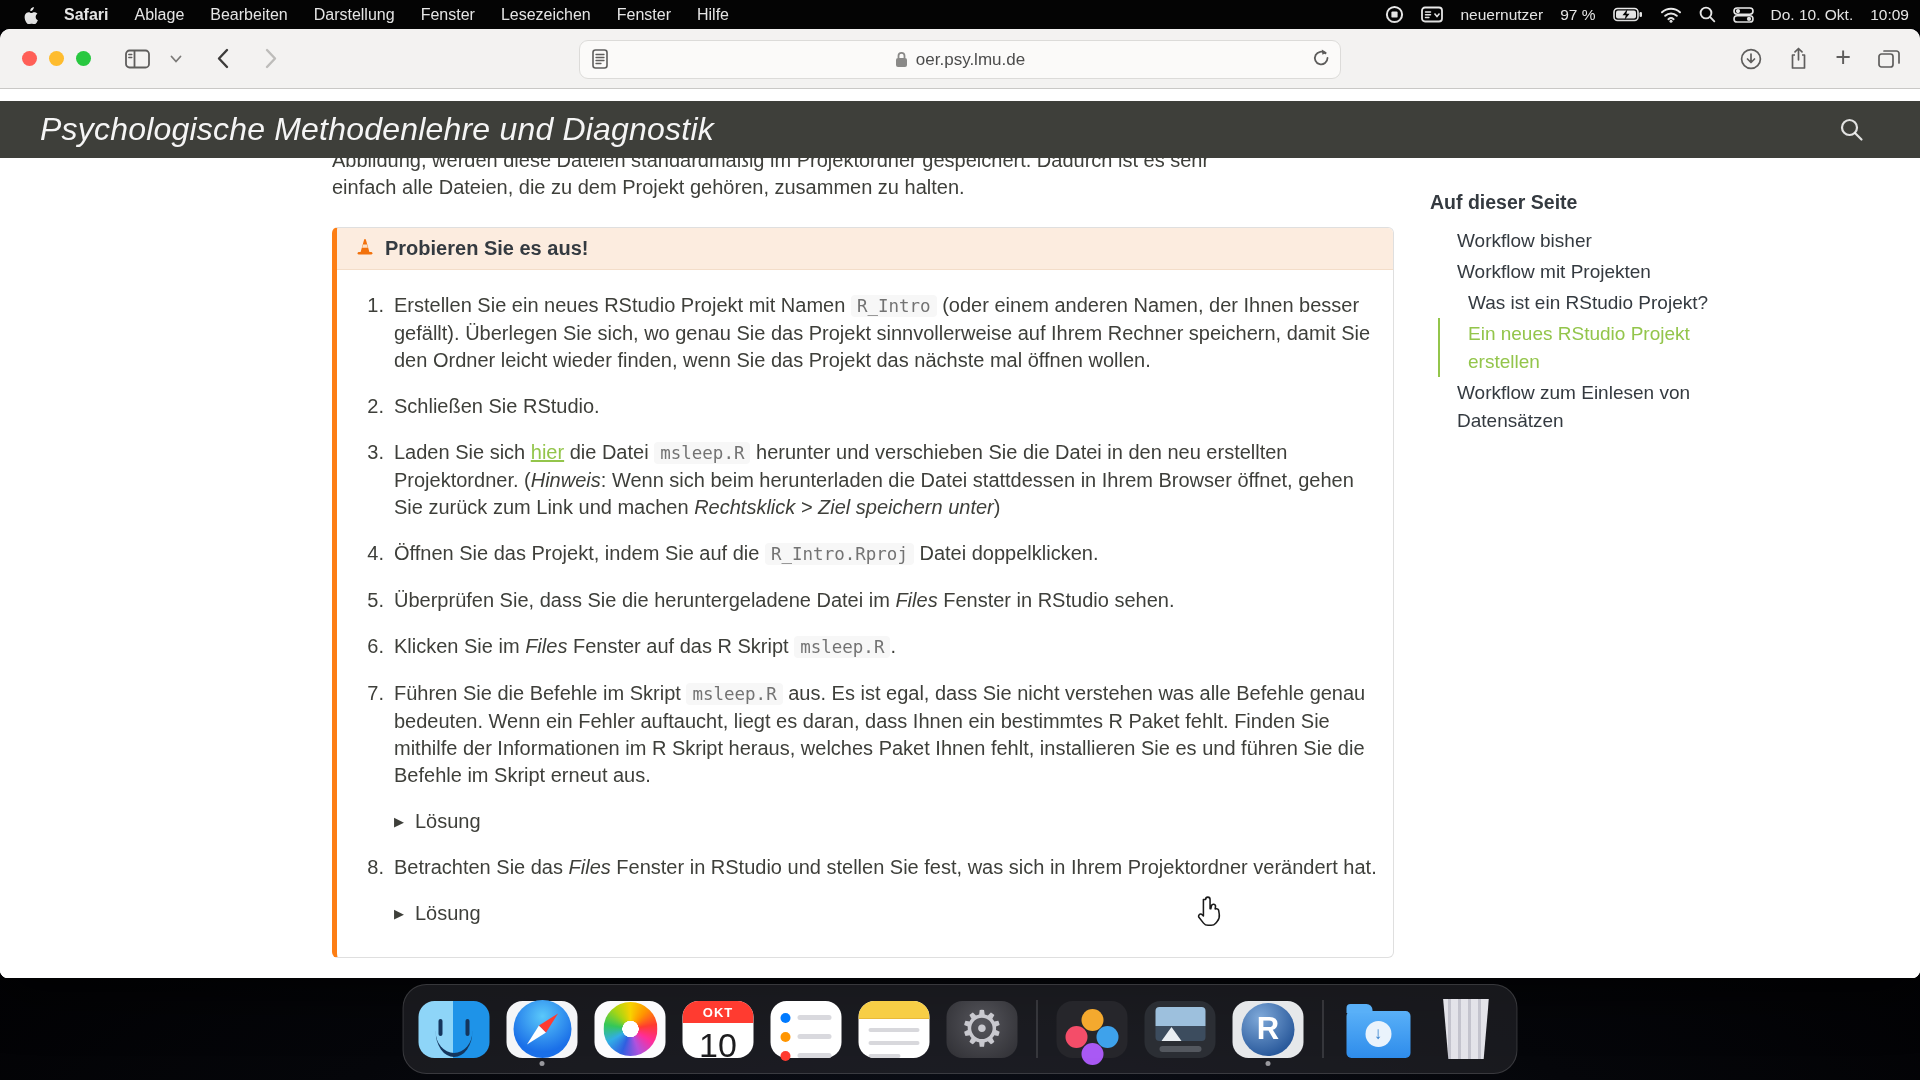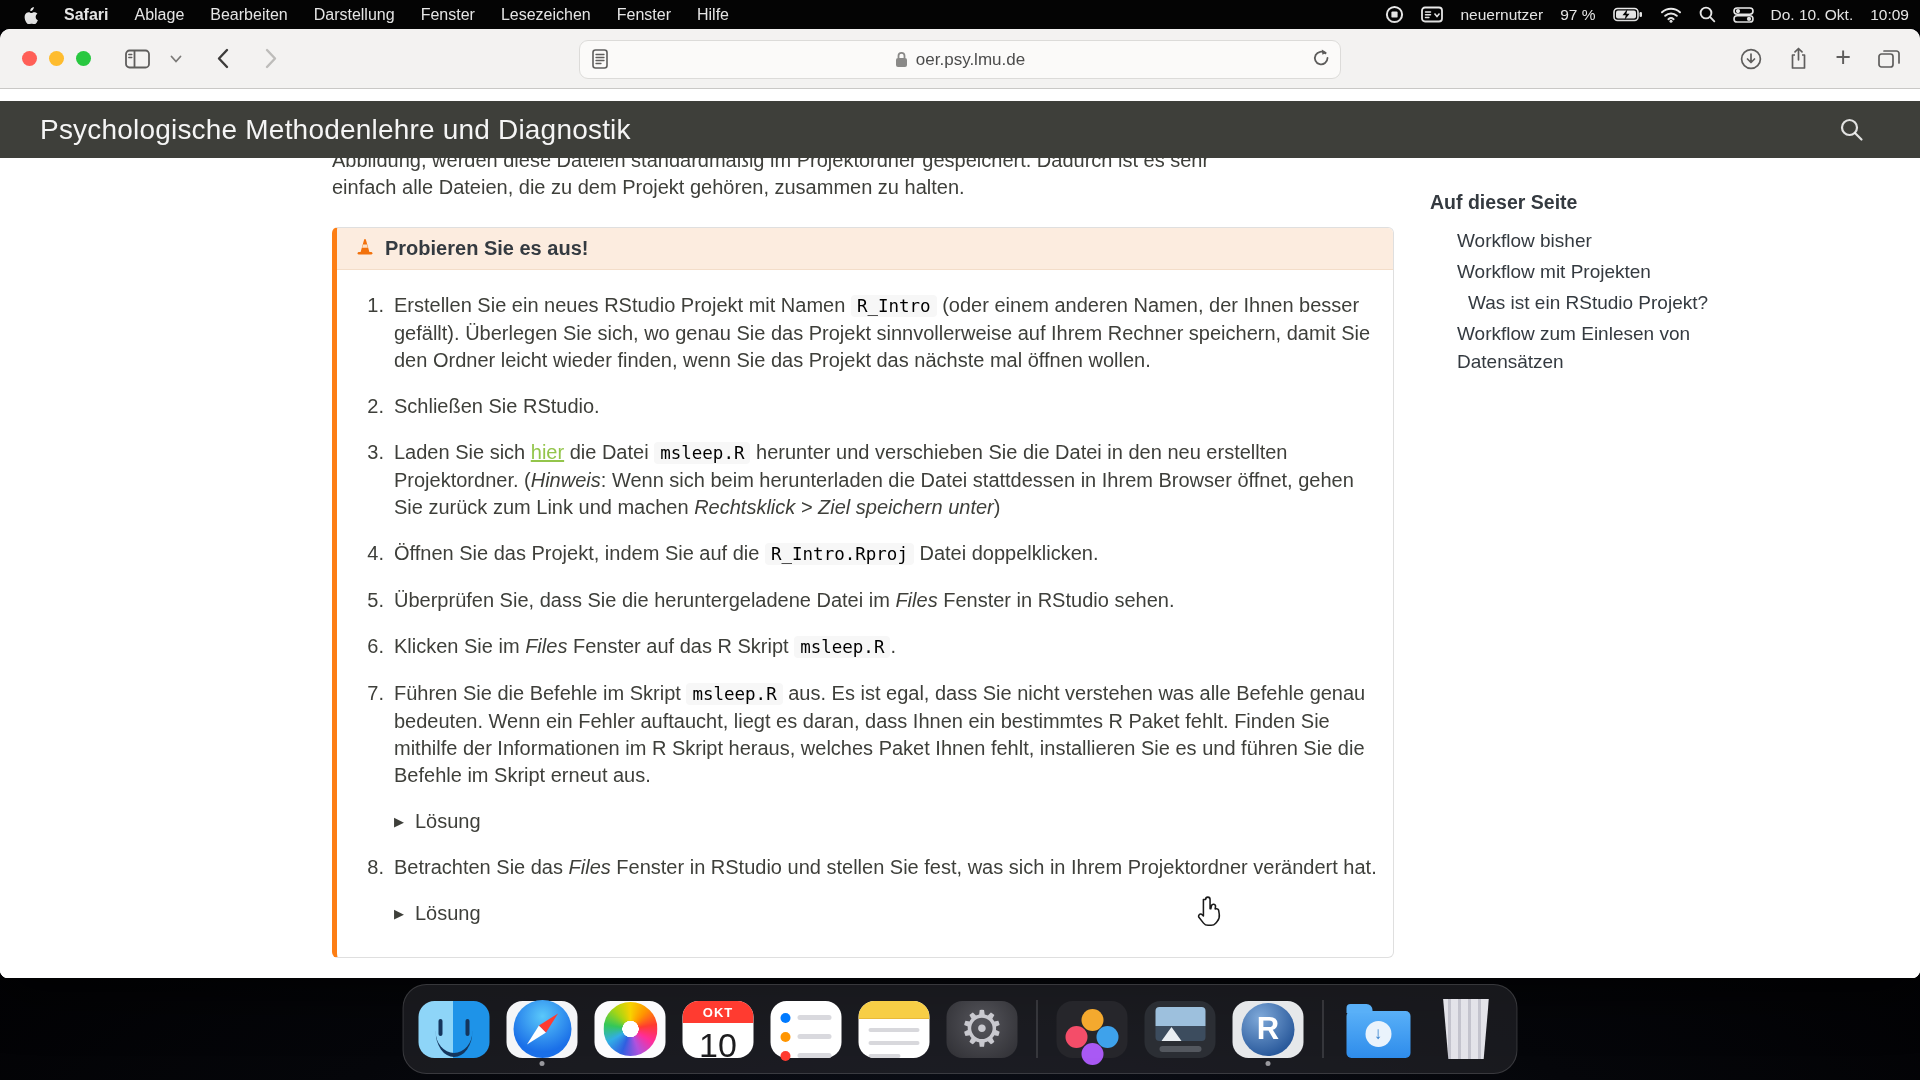--- a/index.html
+++ b/index.html
@@ -34,41 +34,41 @@
   .url-center{display:flex;align-items:center;gap:8px;}
   .url-reader{position:absolute;left:12px;top:8px;}
   .url-refresh{position:absolute;right:10px;top:7px;font-size:19px;color:#5d5c5b;}
   .tb-right{position:absolute;right:20px;top:0;height:100%;display:flex;align-items:center;gap:27px;color:#5f5e5d;}
   .tb-plus{font-size:27px;color:#5f5e5d;line-height:1;margin-top:-3px;}
 
   
   #webpage{position:absolute;top:60px;left:0;right:0;bottom:0;background:#fff;}
   #sitenav{position:relative;margin-top:12px;height:57px;background:#3e3f3a;display:flex;align-items:center;
     padding:0 0 0 40px;z-index:5;}
-  .brand{color:rgba(255,255,255,.95);font-size:28px;letter-spacing:.2px;white-space:nowrap;}
+  .brand{color:rgba(255,255,255,.95);font-size:32px;letter-spacing:.2px;white-space:nowrap;font-style:italic;}
   .navlinks{display:flex;align-items:center;gap:40px;margin-left:38px;}
   .navlink{color:rgba(255,255,255,.78);font-size:15.5px;font-weight:700;letter-spacing:.4px;white-space:nowrap;
     display:flex;align-items:center;gap:7px;}
   .caret{width:0;height:0;border-left:5px solid transparent;border-right:5px solid transparent;
     border-top:5px solid rgba(255,255,255,.78);}
   .nav-search{position:absolute;right:56px;top:16px;}
 
   #pagebody{position:absolute;top:69px;left:0;right:0;bottom:0;background:#fff;z-index:1;}
   .main-col{position:absolute;left:332px;top:0;width:1062px;color:#3e3f3a;}
   .intro{font-size:20px;line-height:27px;}
   .intro.l1{margin-top:-11px;}
   .callout{margin-top:26px;border:1px solid #dfdfdf;border-left:5px solid #fd7e14;border-radius:6px;overflow:hidden;
     background:#fff;}
   .co-head{background:#fcecdf;padding:9px 18px;display:flex;align-items:flex-start;gap:10px;
     font-weight:700;font-size:20px;color:#343a40;border-bottom:1px solid #f3ddc9;}
   #co-list{list-style:none;counter-reset:item;margin:0;padding:22px 14px 30px 57px;font-size:20px;}
   #co-list li{counter-increment:item;position:relative;margin-bottom:19px;line-height:27px;}
   #co-list li::before{content:counter(item) ".";position:absolute;left:-36px;top:0;width:26px;text-align:right;}
   #co-list li:last-child{margin-bottom:0;}
-  code.inline{font-family:"DejaVu Sans Mono",monospace;font-size:17.5px;color:#000000;background:#f7f7f7;
+  code.inline{font-family:"DejaVu Sans Mono",monospace;font-size:17.5px;color:#737373;background:#f7f7f7;
     padding:1px 6px;border-radius:4px;}
   a.green-link{color:#93c54b;text-decoration:underline;cursor:pointer;}
   .solution{margin-top:19px;display:flex;align-items:center;gap:11px;color:#3e3f3a;cursor:pointer;}
   .solution .tri{font-size:13px;color:#3e3f3a;}
 
   .toc{position:absolute;left:1436px;top:33px;width:292px;color:#343a40;}
   .toc-title{font-weight:700;font-size:19.5px;margin-bottom:11px;margin-left:-6px;}
   #toc-list{list-style:none;margin:0;padding:0 0 0 2px;}
   #toc-list li{font-size:19px;line-height:28px;padding:1.5px 0 1.5px 17px;border-left:2px solid transparent;cursor:pointer;}
   #toc-list li.l2{padding-left:28px;}
@@ -329,20 +329,21 @@
               </ol>
           </div>
         </div>
 
         <aside class="toc">
           <div class="toc-title">Auf dieser Seite</div>
           <ul id="toc-list">
               <li class="l1">Workflow bisher</li>
               <li class="l1">Workflow mit Projekten</li>
               <li class="l2">Was ist ein RStudio Projekt?</li>
+              <li class="l2 active">Ein neues RStudio Projekt erstellen</li>
               <li class="l1">Workflow zum Einlesen von Datensätzen</li>
             </ul>
         </aside>
       </div>
     </div>
   </div>
 
   <div id="dock">
     <div class="tile t-finder running">
       <span class="eye" style="left:20px;"></span>

